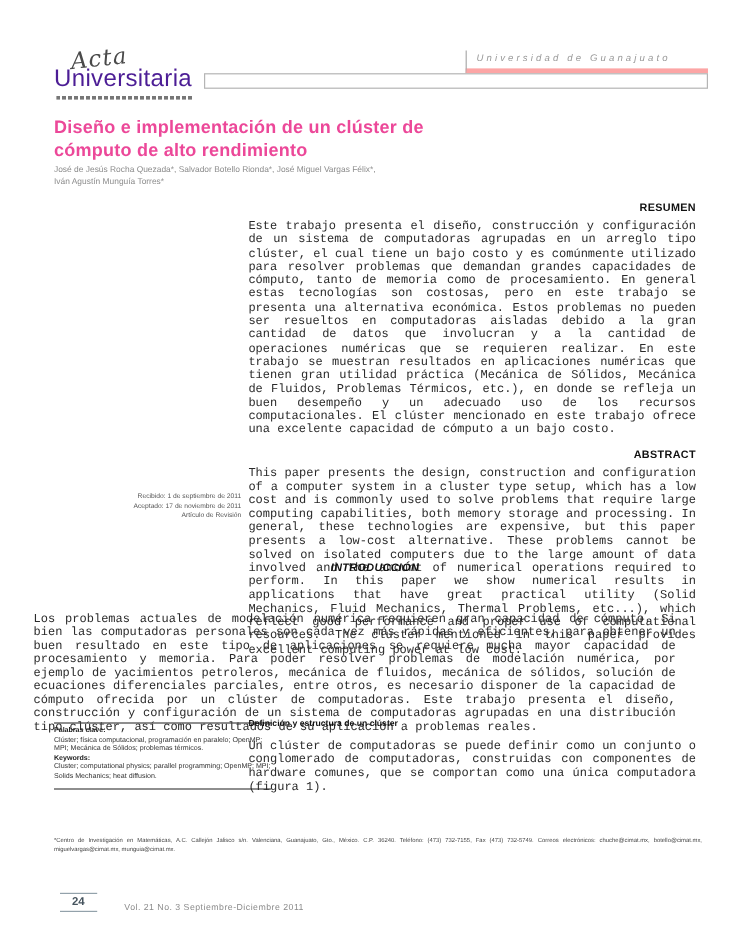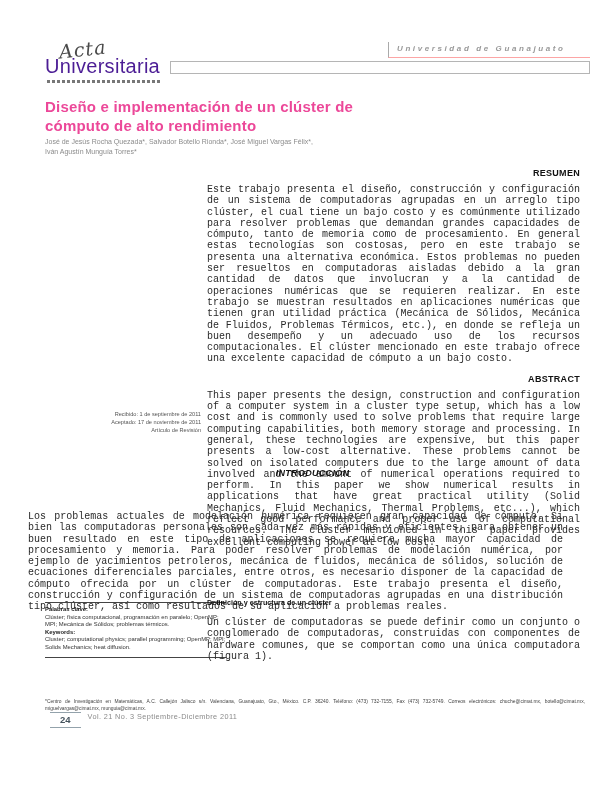--- a/index.html
+++ b/index.html
@@ -19,23 +19,22 @@
   .logo-universitaria {
     position: absolute; left: 0; top: 17px;
     font-size: 20px; color: #4c1d95; letter-spacing: 0.3px; font-weight: 400;
   }
   .logo-tagline {
     position: absolute; left: 2px; top: 42px; width: 114px; height: 3px;
     background: repeating-linear-gradient(90deg, #777 0 3px, transparent 3px 5px);
   }
   .header-right {
     position: absolute; left: 388px; top: 42px; width: 202px;
-    border-left: 1px solid #aaa; border-bottom: 1px solid #fca5a5;
+    border-left: 1px solid #aaa; border-bottom: 7px solid #fca5a5;
     padding: 2px 2px 4px 8px;
-    font-weight: bold;
   }
   .univ-name {
     font-style: italic; font-size: 8px; letter-spacing: 2.6px;
     color: #999; white-space: nowrap;
   }
   .header-box {
     position: absolute; left: 170px; top: 61px; width: 420px; height: 13px;
     border: 1px solid #b5b5b5; background: #fff;
   }
 
@@ -88,27 +87,27 @@
   .section-col { position: absolute; left: 207px; top: 598px; width: 373px; }
   .section-heading { font-size: 7.2px; font-weight: 700; color: #111; margin-bottom: 10px; }
 
   
   .footnote {
     position: absolute; left: 45px; top: 699px; width: 540px;
     font-size: 4.9px; line-height: 6.6px; color: #444; text-align: justify;
   }
 
   
-  .footer { position: absolute; left: 50px; top: 712px; display: flex; align-items: flex-start; }
+  .footer { position: absolute; left: 50px; top: 744px; display: flex; align-items: flex-end; }
   .page-number {
     font-size: 9.5px; font-weight: 700; color: #46545e;
     border-top: 1.5px solid #93a2ab; border-bottom: 1.5px solid #93a2ab;
     padding: 1px 10px 2px 10px;
   }
-  .volume-info { margin-left: 7px; font-size: 7.3px; color: #8a8a8a; letter-spacing: 0.4px; }
+  .volume-info { margin-left: 23px; font-size: 7.3px; color: #8a8a8a; letter-spacing: 0.4px; }
 </style>
 </head>
 <body>
 
 <div class="page">
 
   <div class="logo">
     <div class="logo-acta">Acta</div>
     <div class="logo-universitaria">Universitaria</div>
     <div class="logo-tagline"></div>

